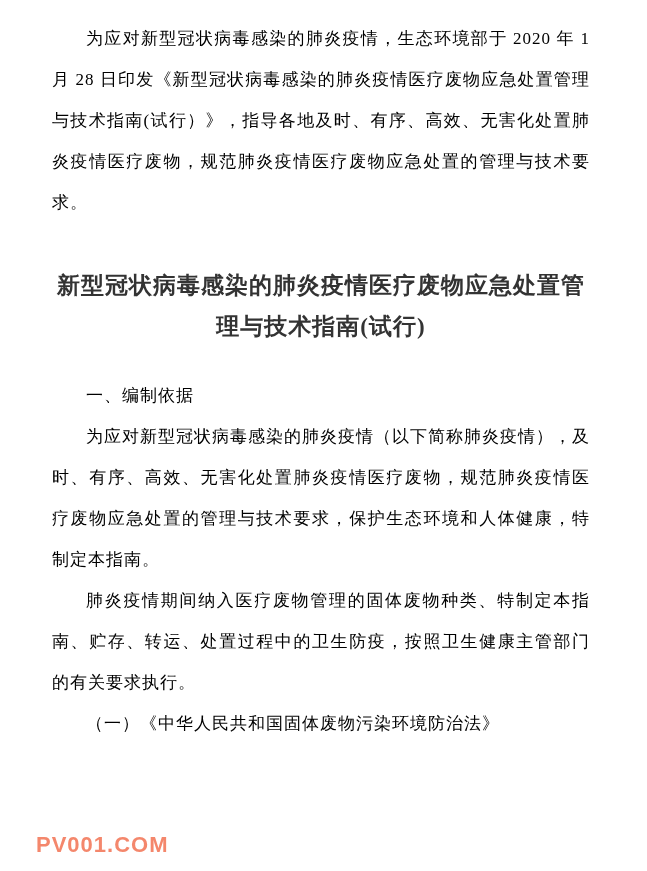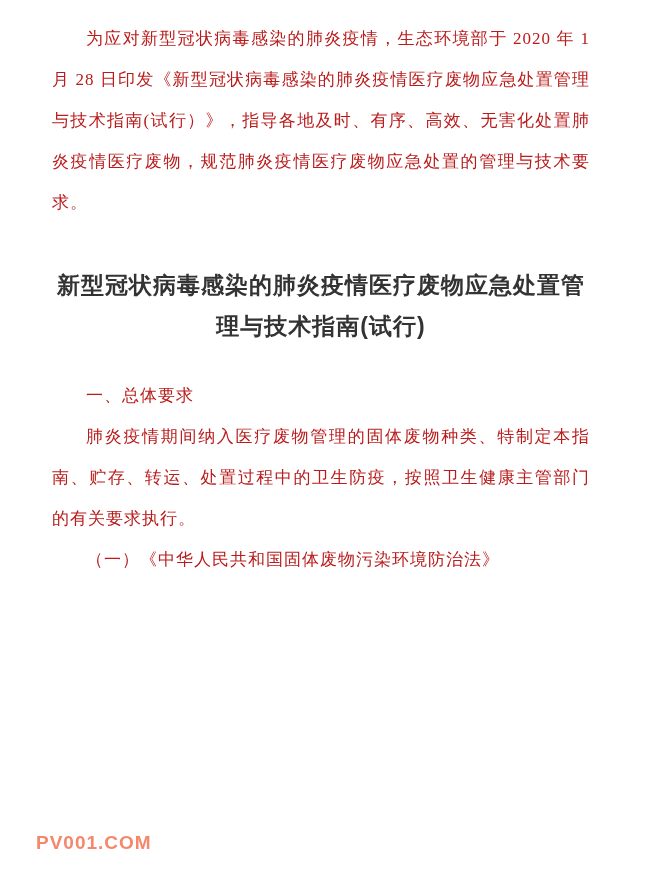--- a/index.html
+++ b/index.html
@@ -17,65 +17,66 @@
   }
   .content {
     position: relative;
     z-index: 1;
     padding: 18px 57px 0 52px;
   }
   .body-text {
     margin: 0;
     font-size: 17px;
     line-height: 41px;
-    color: #b91c1c;
+    color: #000000;
     text-align: justify;
     text-indent: 2em;
     letter-spacing: 1px;
   }
   .doc-title {
     margin: 42px 0 28px 0;
-    font-family: Liberation Sans, sans-serif;
+    font-family: Liberation Serif, serif;
     font-size: 23px;
     font-weight: bold;
     color: #333333;
     text-align: center;
     line-height: 41px;
     letter-spacing: 1px;
   }
   .section-heading {
     font-weight: normal;
   }
   .watermark {
     position: absolute;
     z-index: 0;
     left: 36px;
     top: 832px;
     font-family: "Liberation Sans", sans-serif;
-    font-size: 19px;
+    font-size: 22px;
     font-weight: bold;
     color: #f4876c;
     letter-spacing: 1px;
   }
 </style>
 </head>
 <body>
 
 <div class="page">
 
   <div class="watermark">PV001.COM</div>
 
   <div class="content">
 
     <p class="body-text">为应对新型冠状病毒感染的肺炎疫情，生态环境部于 2020 年 1 月 28 日印发《新型冠状病毒感染的肺炎疫情医疗废物应急处置管理与技术指南(试行）》，指导各地及时、有序、高效、无害化处置肺炎疫情医疗废物，规范肺炎疫情医疗废物应急处置的管理与技术要求。</p>
 
     <h1 class="doc-title">新型冠状病毒感染的肺炎疫情医疗废物应急处置管理与技术指南(试行)</h1>
 
-    <p class="body-text section-heading">一、总体要求</p>
+    <p class="body-text section-heading">一、编制依据</p>
 
+    <p class="body-text">为应对新型冠状病毒感染的肺炎疫情（以下简称肺炎疫情），及时、有序、高效、无害化处置肺炎疫情医疗废物，规范肺炎疫情医疗废物应急处置的管理与技术要求，保护生态环境和人体健康，特制定本指南。</p>
 
 
     <p class="body-text">肺炎疫情期间纳入医疗废物管理的固体废物种类、特制定本指南、贮存、转运、处置过程中的卫生防疫，按照卫生健康主管部门的有关要求执行。</p>
 
 
     <p class="body-text">（一）《中华人民共和国固体废物污染环境防治法》</p>
 
   </div>
 </div>
 

